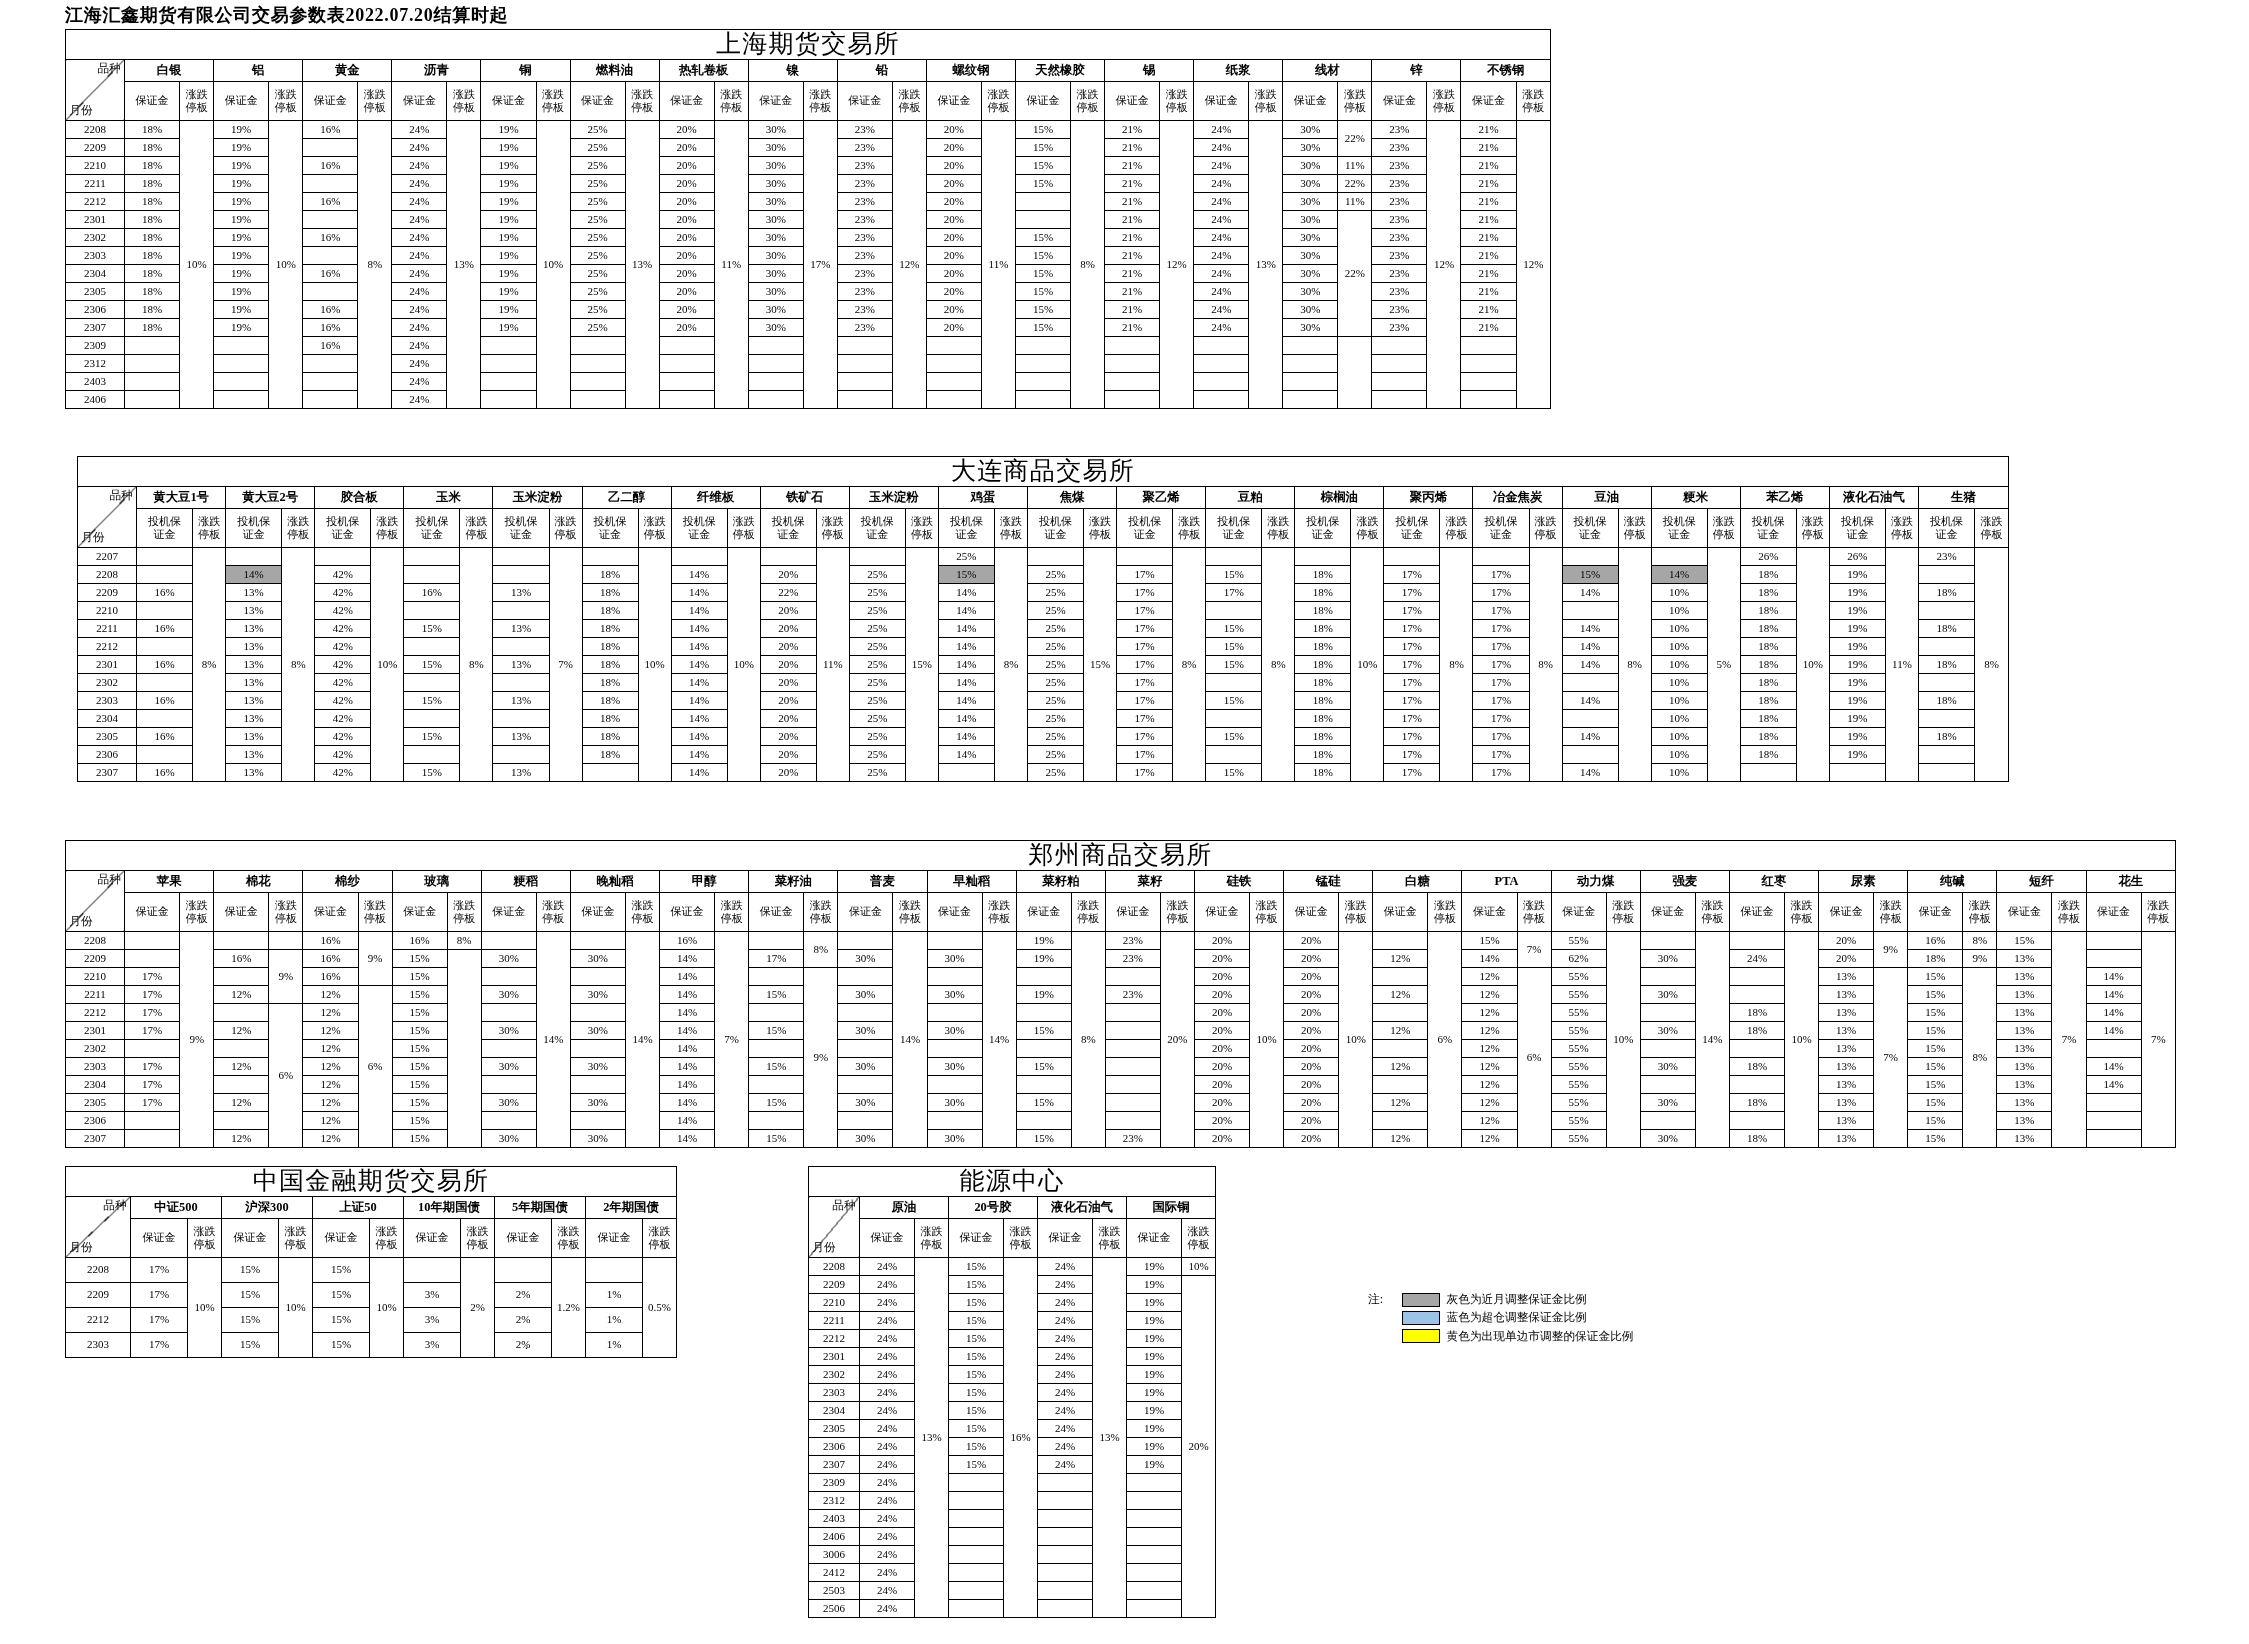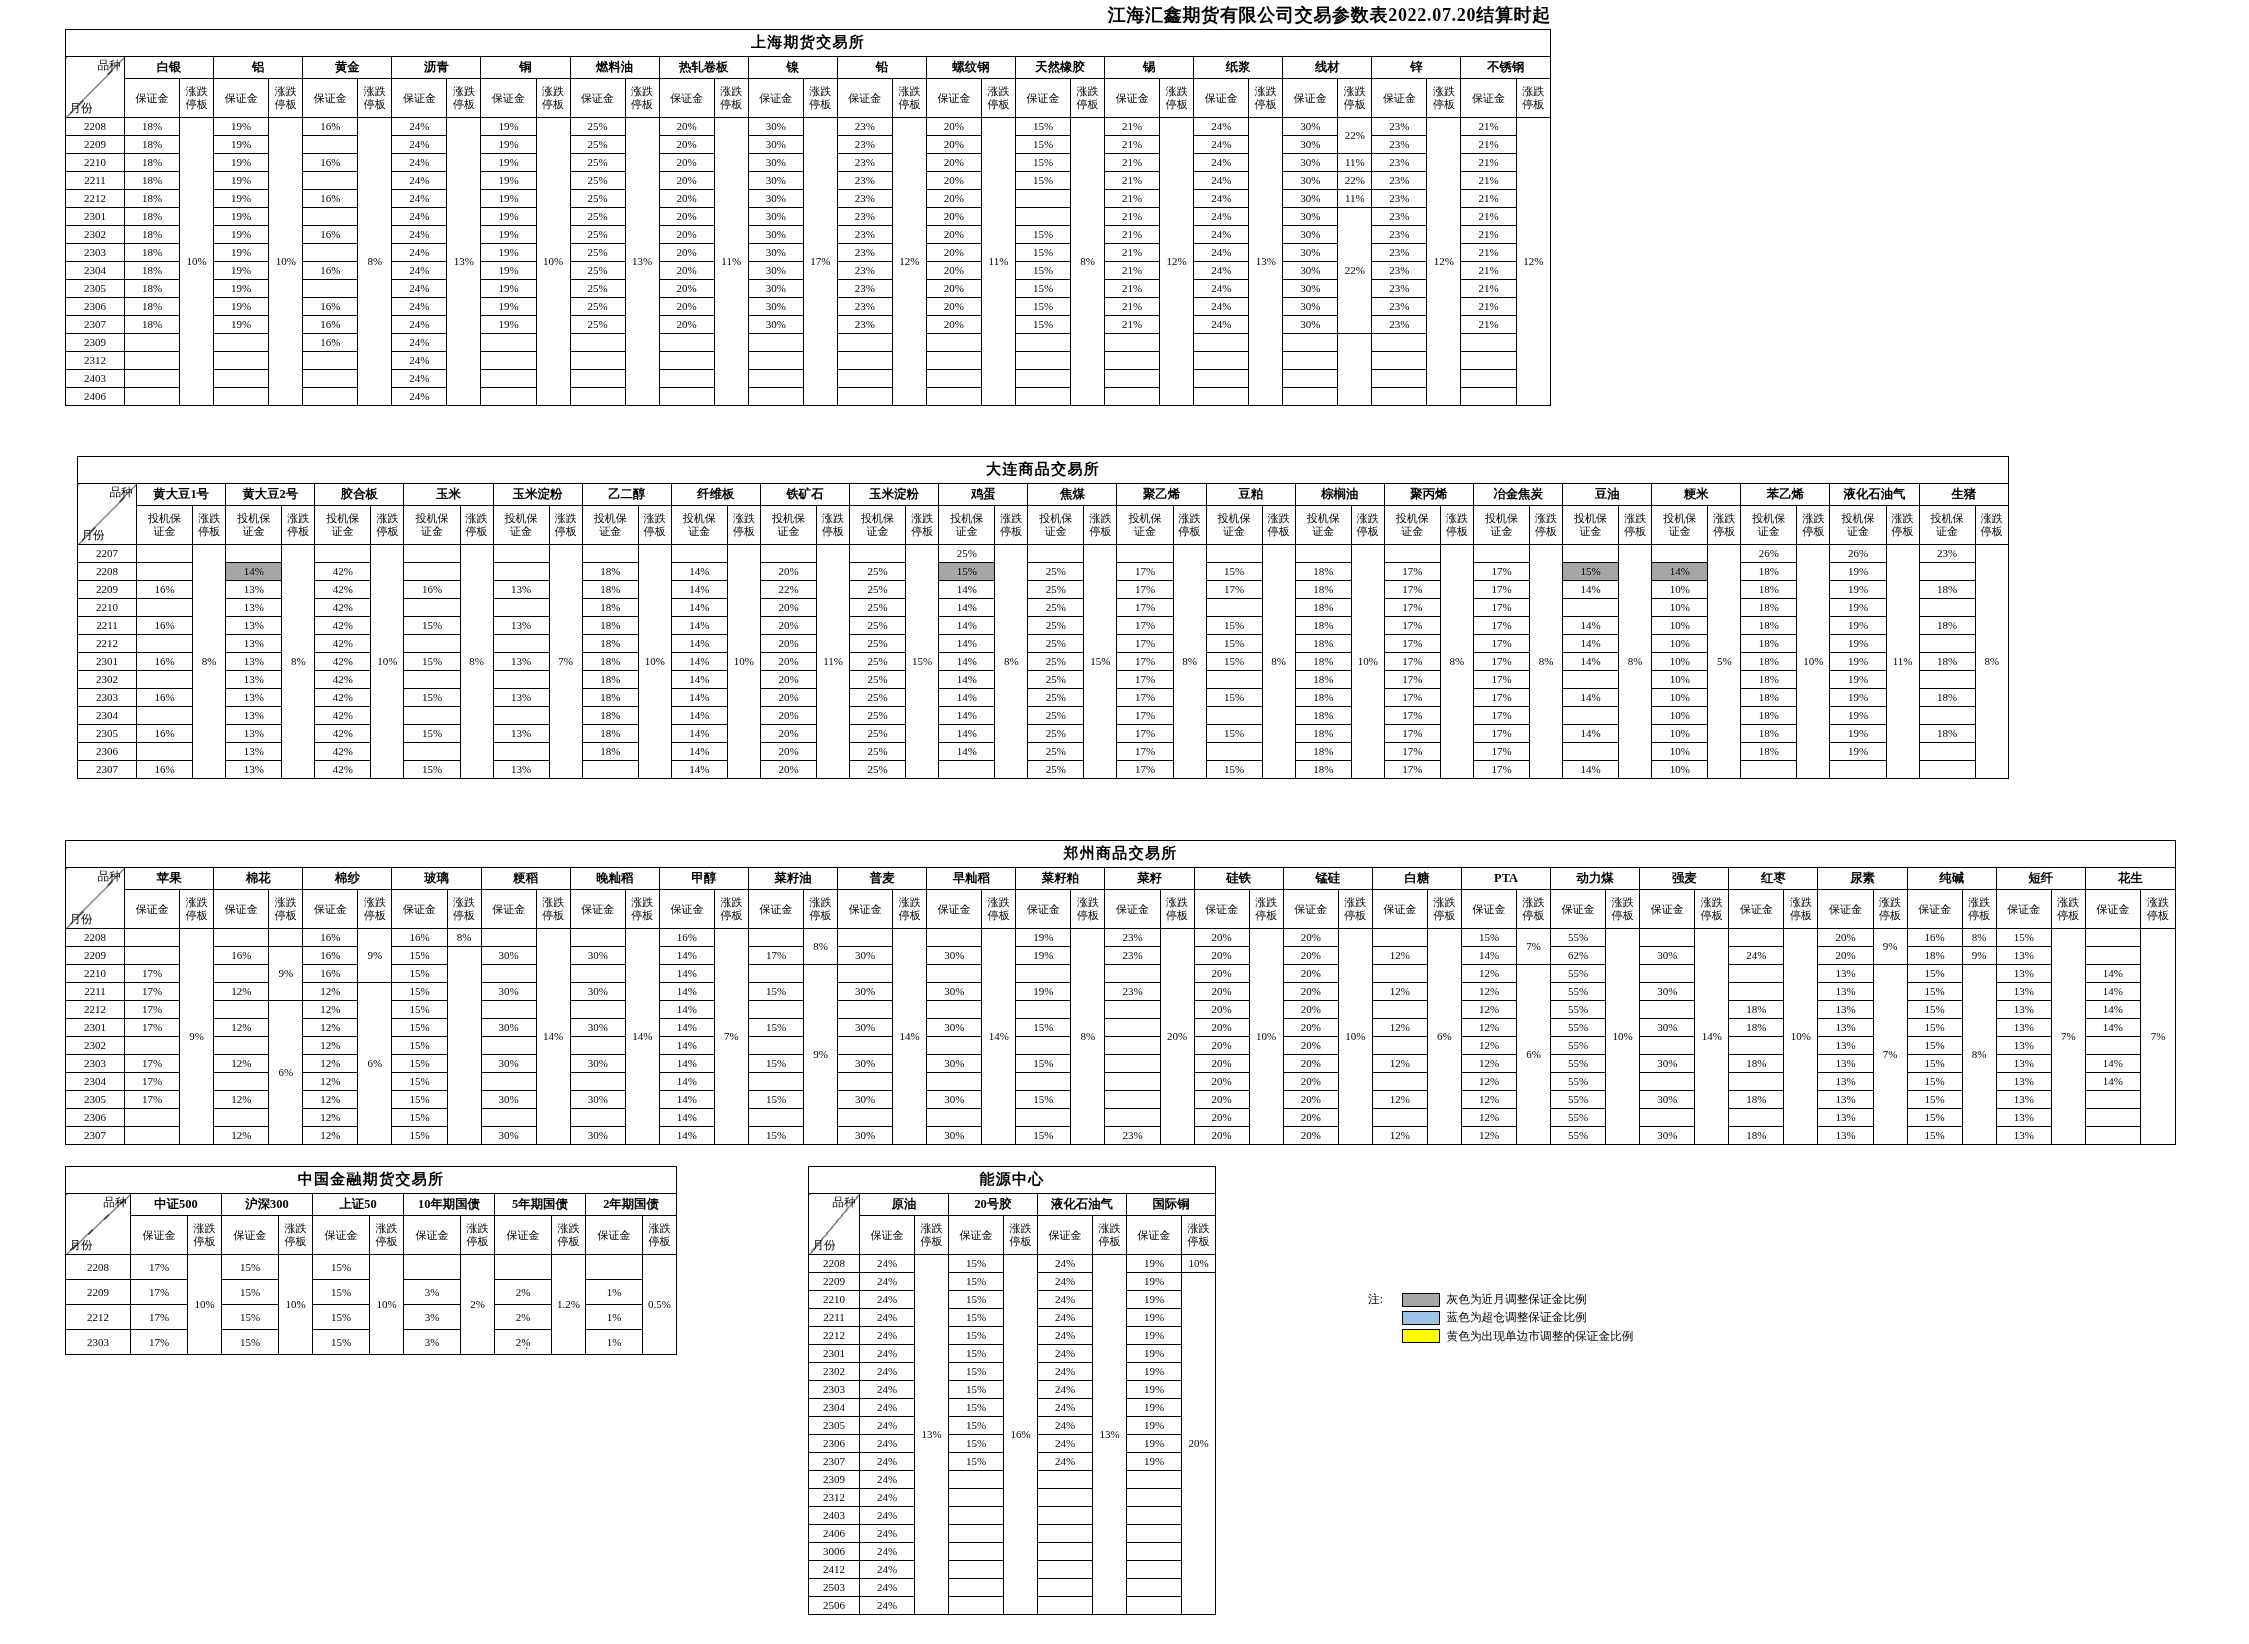--- a/index.html
+++ b/index.html
@@ -1,29 +1,29 @@
 <!DOCTYPE html>
 <html style="font-size:10.4px"><head>
 <meta charset="utf-8">
 <style>
   html,body{margin:0;padding:0;}
   body{width:2250px;height:1644px;background:#fff;position:relative;
        font-family:"Liberation Serif","DejaVu Serif",serif;color:#000;}
-  #main-title{position:absolute;left:65px;top:2.6px;width:1486px;text-align:right;
+  #main-title{position:absolute;left:65px;top:2.6px;width:1486px;text-align:left;
        font-size:18px;font-weight:bold;letter-spacing:0.7px;}
   .tbl{position:absolute;}
   #t-shfe{left:65px;top:29px;}
   #t-dce{left:65px;top:456px;margin-left:12px;}
   #t-czce{left:65px;top:840px;}
   #t-cffex{left:65px;top:1166px;}
   #t-ine{left:808px;top:1166px;}
   table.grid{border-collapse:collapse;table-layout:fixed;background:#fff;}
   .grid td,.grid th{border:0.7px solid #000;text-align:center;vertical-align:middle;
        padding:0;overflow:hidden;font-weight:normal;font-size:11px;line-height:1.15;}
-  .grid .cap{font-size:15px;font-weight:bold;height:26px;letter-spacing:1.3px;}
+  .grid .cap{font-size:25px;font-weight:normal;height:26px;letter-spacing:1.3px;}
   .grid .prod{font-size:12.4px;font-weight:bold;height:21px;}
   .grid .sub{white-space:pre-line;font-size:11px;}
   .grid .subrow{height:39px;}
   .corner{position:relative;
        background-image:linear-gradient(to bottom right,transparent 49.5%,#000 49.5%,#000 50.5%,transparent 50.5%);}
   .corner .c-top{position:absolute;top:2px;right:3.3px;font-size:11.7px;}
   .corner .c-bot{position:absolute;bottom:2px;left:3.3px;font-size:11.7px;}
   #legend{position:absolute;left:1368px;top:1292px;font-size:11.7px;}
   .lg-row{display:flex;align-items:center;height:15.6px;margin-bottom:2.6px;}
   .lg-note{width:34px;font-size:11.7px;}

